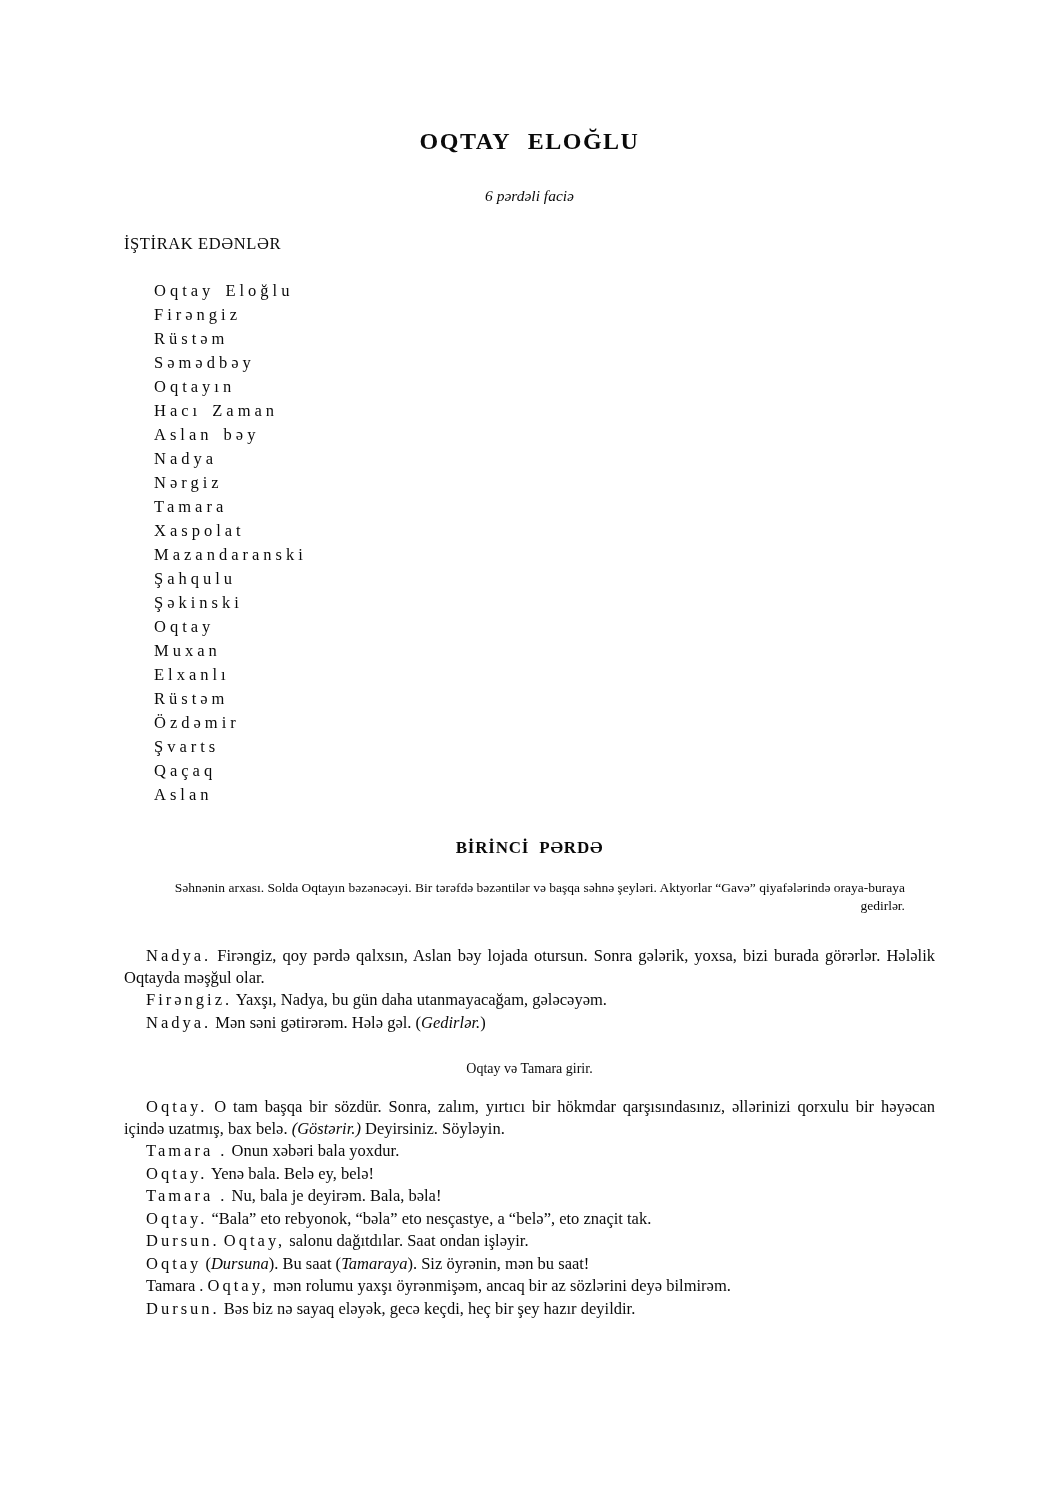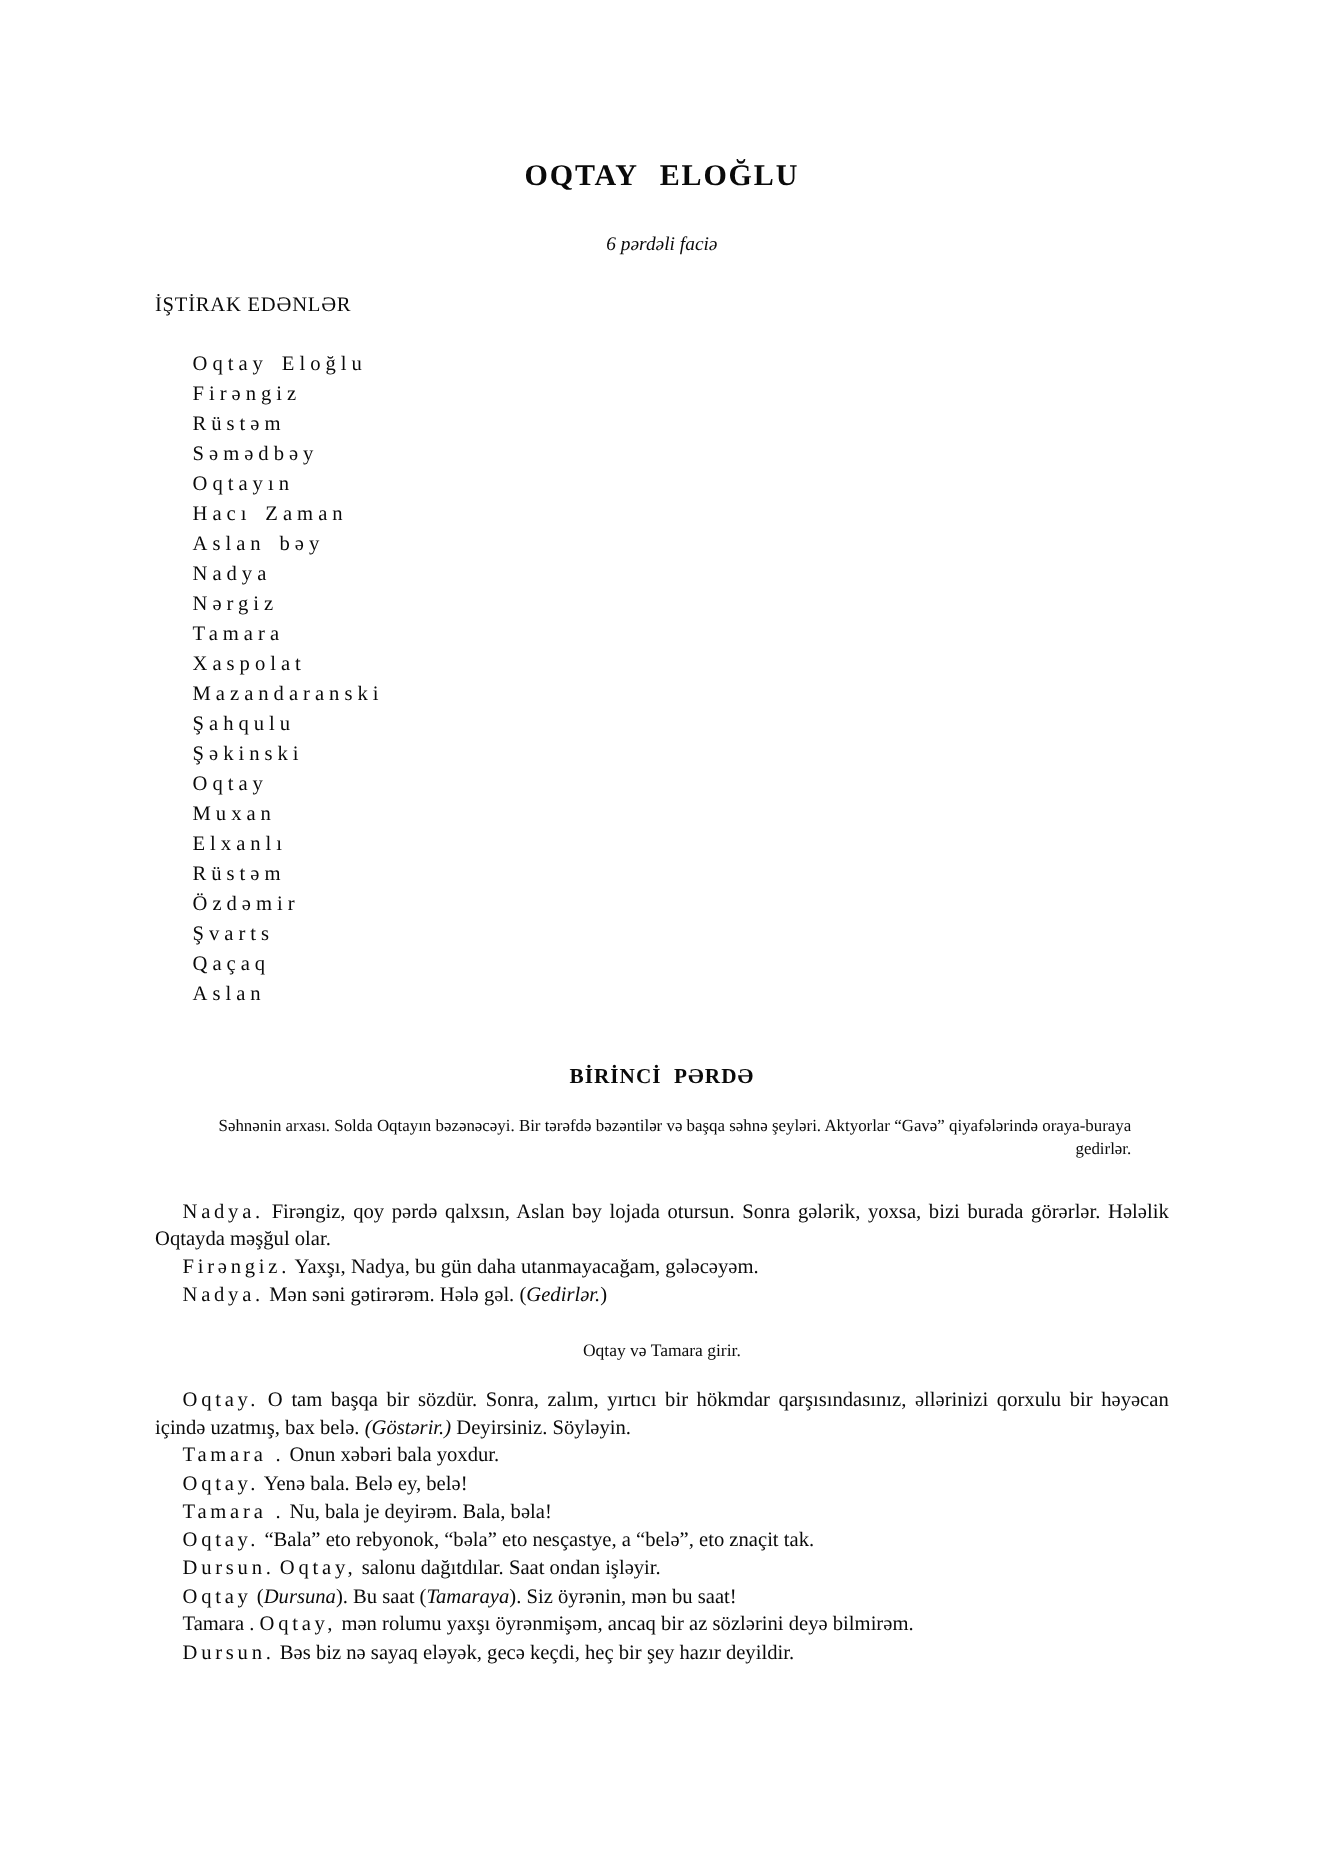--- a/index.html
+++ b/index.html
@@ -38,21 +38,21 @@
     line-height: 20px;
   }
   .cast-list { margin-top: 25px; margin-left: 30px; }
   .cast-item {
     font-size: 16.5px;
     line-height: 24px;
     letter-spacing: 4px;
     word-spacing: 3px;
   }
   .act-heading {
-    margin-top: 43px;
+    margin-top: 30px;
     text-align: center;
     font-size: 17px;
     font-weight: bold;
     letter-spacing: 0.8px;
     word-spacing: 5px;
     line-height: 21px;
   }
   .stage-direction {
     margin-top: 21px;
     text-align: right;

